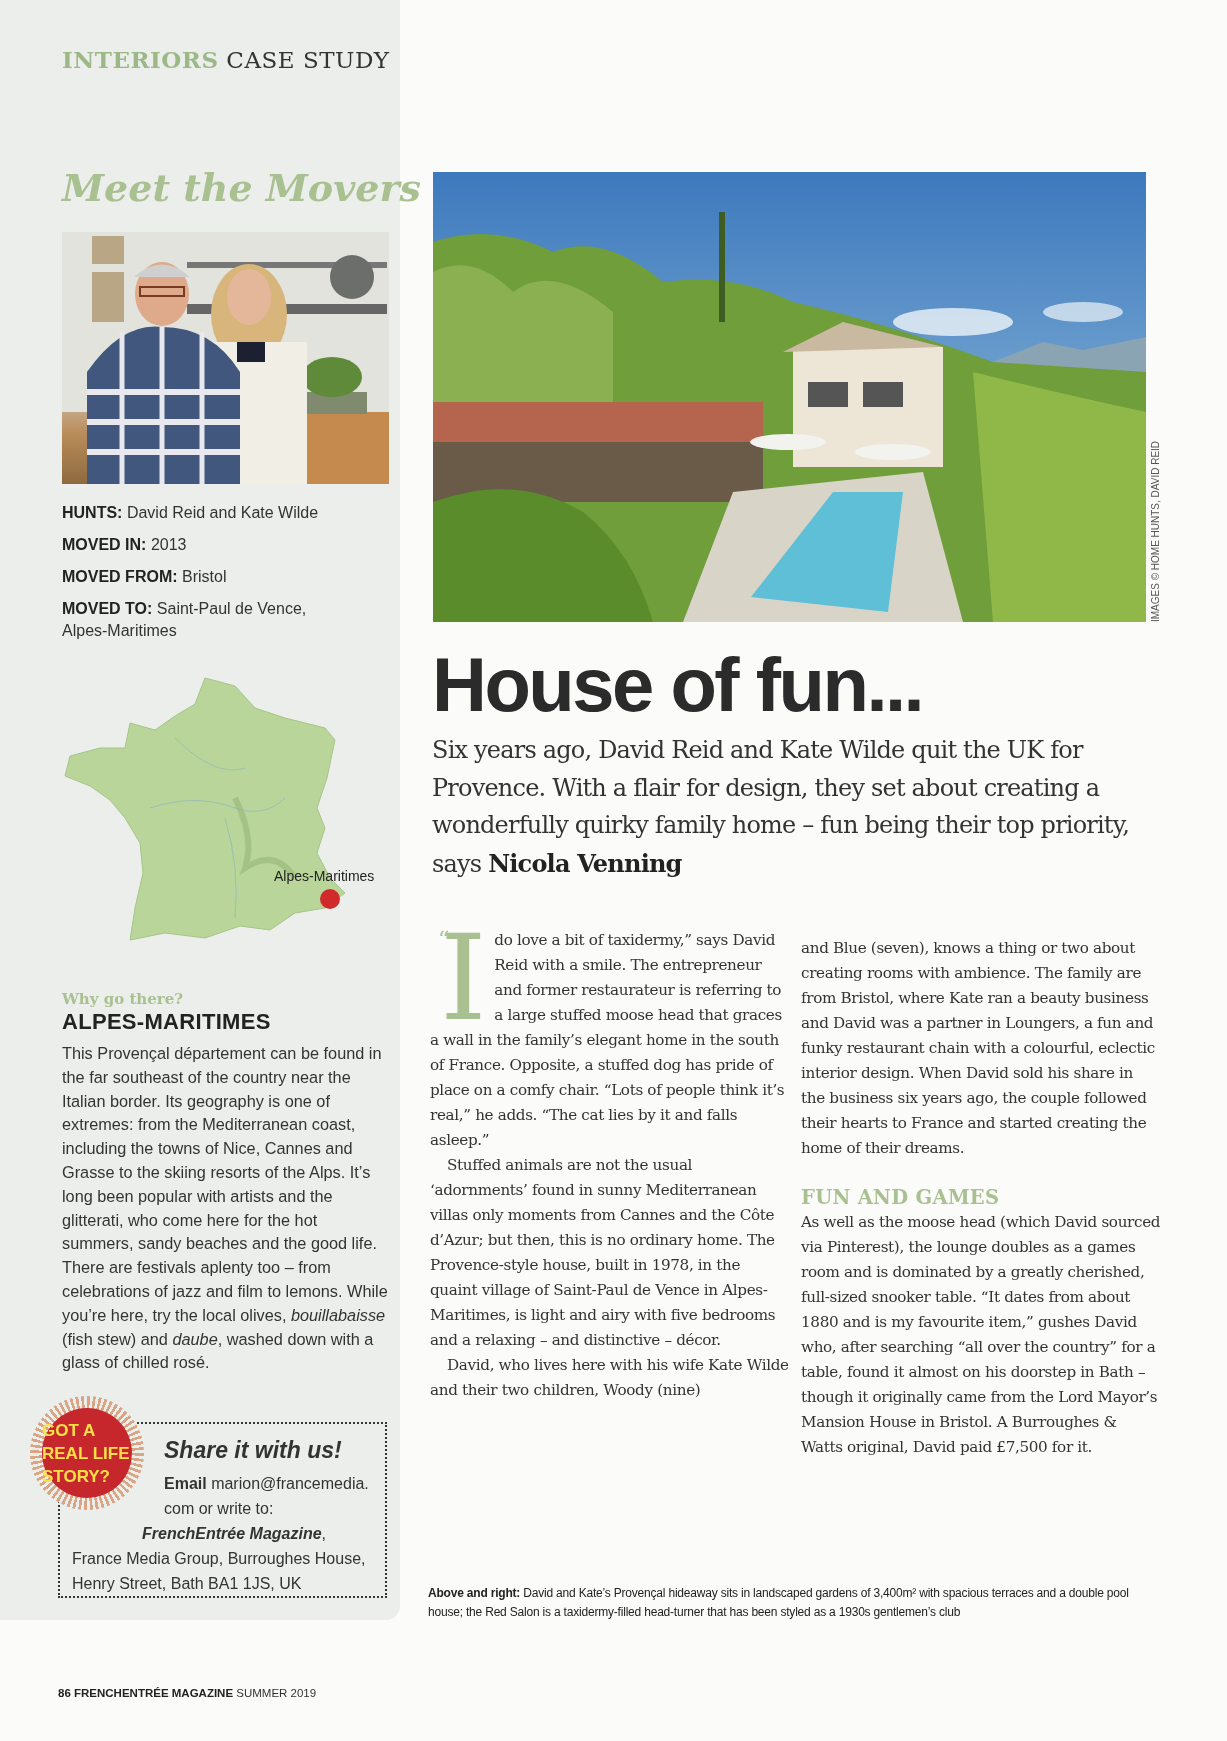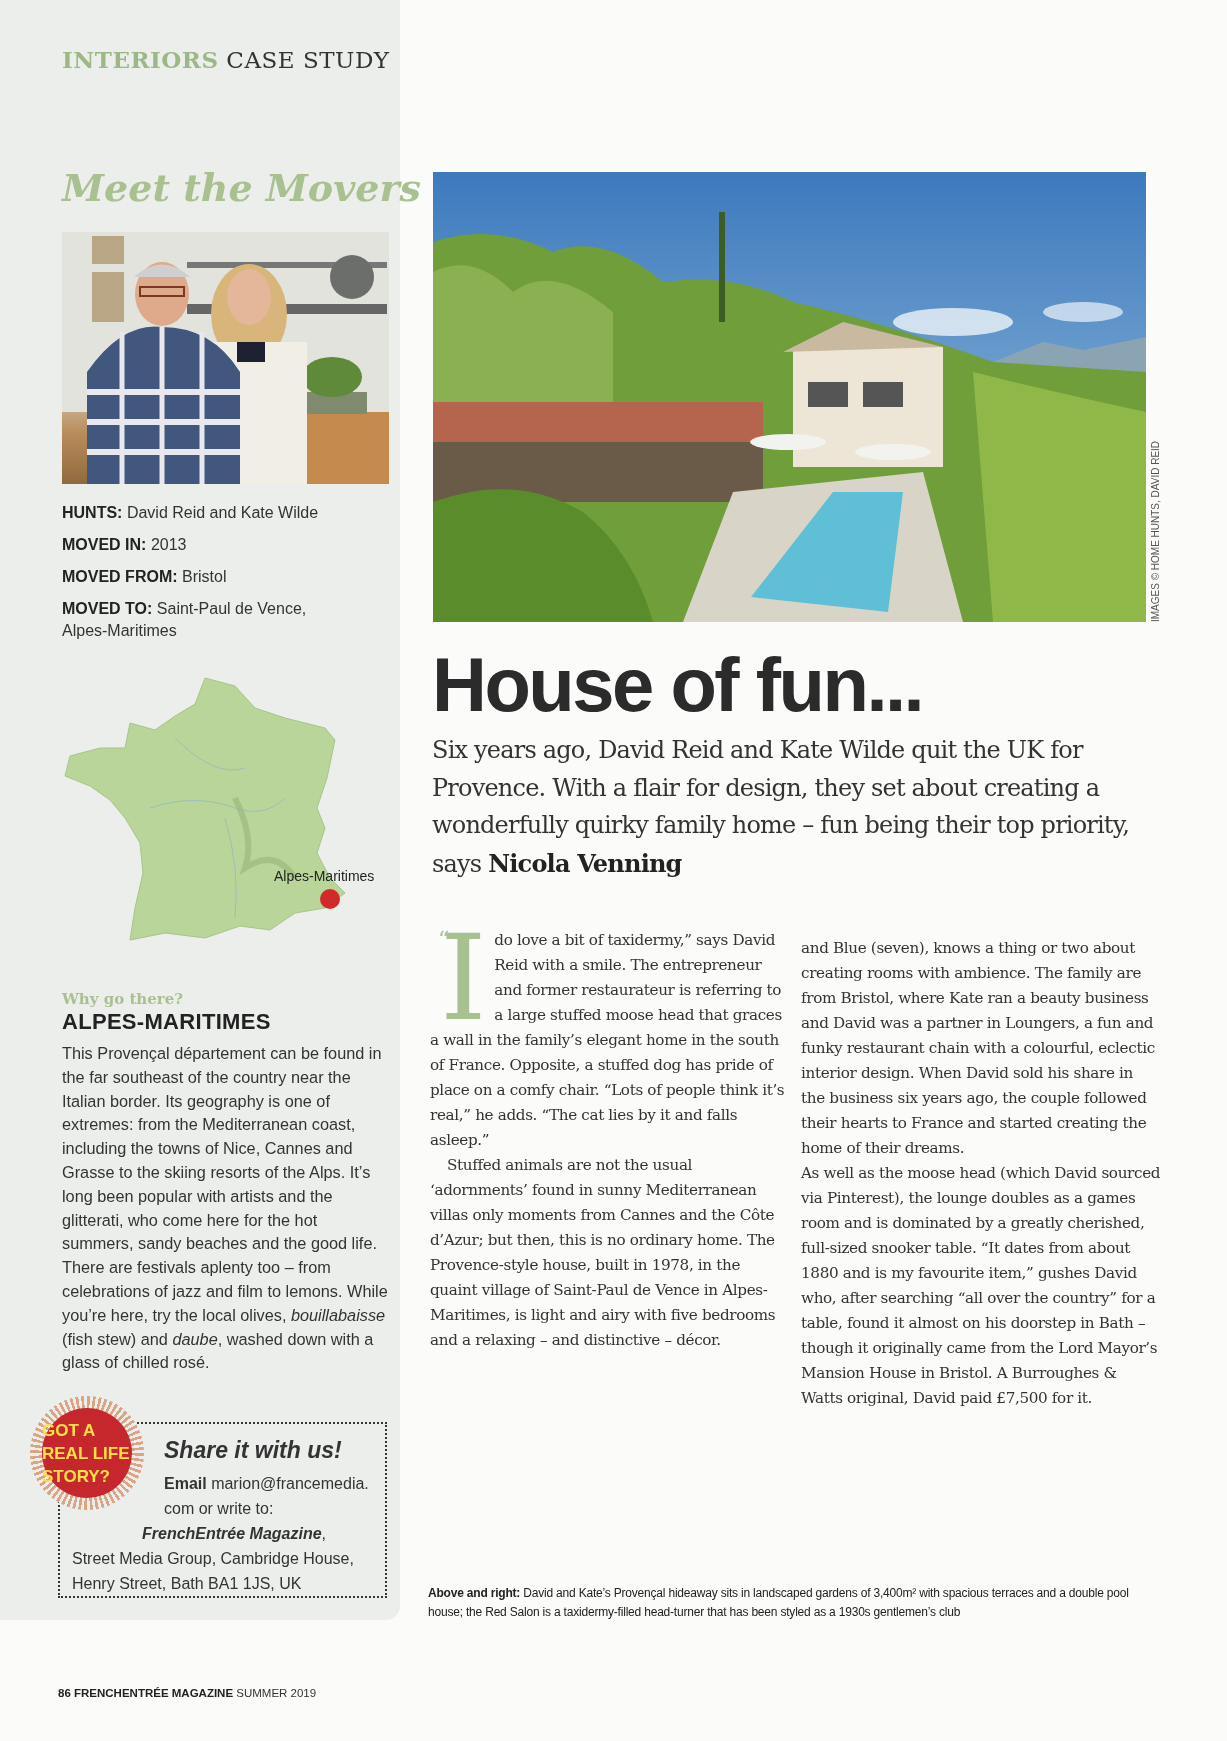--- a/index.html
+++ b/index.html
@@ -189,21 +189,21 @@
   <div class="badge-inner">
     <span>GOT A</span>
     <span>REAL LIFE</span>
     <span>STORY?</span>
   </div>
 </div>
 <div class="share-title">Share it with us!</div>
 <div class="share-email"><b>Email</b><span> marion@francemedia.</span></div>
 <div class="share-line" style="left:164px; top:1500px;">com or write to:</div>
 <div class="share-line" style="left:142px; top:1525px;"><b><i>FrenchEntrée Magazine</i></b><span>,</span></div>
-<div class="share-line" style="left:72px; top:1550px;">Street Media Group, Cambridge House,</div>
+<div class="share-line" style="left:72px; top:1550px;">France Media Group, Burroughes House,</div>
 <div class="share-line" style="left:72px; top:1575px;">Henry Street, Bath BA1 1JS, UK</div>
 
 <div class="hero">
   <svg width="713" height="450" viewBox="0 0 713 450">
     <defs>
       <linearGradient id="sky" x1="0" y1="0" x2="0" y2="1">
         <stop offset="0" stop-color="#3d79bd"></stop>
           <stop offset="1" stop-color="#a4cbe3"></stop>
       </linearGradient>
     </defs>
@@ -229,22 +229,24 @@
   </svg>
 </div>
 <div class="credit">IMAGES © HOME HUNTS, DAVID REID</div>
 
 <div class="headline">House of fun...</div>
 <div class="standfirst"><span>Six years ago, David Reid and Kate Wilde quit the UK for Provence. With a flair for design, they set about creating a wonderfully quirky family home – fun being their top priority, says </span><b>Nicola Venning</b></div>
 
 <div class="col" style="left:430px;">
   <p class="first"><span class="dropcap"><span class="dropquote">“</span><span>I</span></span><span>do love a bit of taxidermy,” says David Reid with a smile. The entrepreneur and former restaurateur is referring to a large stuffed moose head that graces a wall in the family’s elegant home in the south of France. Opposite, a stuffed dog has pride of place on a comfy chair. “Lots of people think it’s real,” he adds. “The cat lies by it and falls asleep.”</span></p>
   <p>Stuffed animals are not the usual ‘adornments’ found in sunny Mediterranean villas only moments from Cannes and the Côte d’Azur; but then, this is no ordinary home. The Provence-style house, built in 1978, in the quaint village of Saint-Paul de Vence in Alpes-Maritimes, is light and airy with five bedrooms and a relaxing – and distinctive – décor.</p>
+  <p>David, who lives here with his wife Kate Wilde and their two children, Woody (nine)</p>
 </div>
 
 <div class="col" style="left:801px;margin-top:8px;">
   <p class="first">and Blue (seven), knows a thing or two about creating rooms with ambience. The family are from Bristol, where Kate ran a beauty business and David was a partner in Loungers, a fun and funky restaurant chain with a colourful, eclectic interior design. When David sold his share in the business six years ago, the couple followed their hearts to France and started creating the home of their dreams.</p>
+  <div class="subhead">FUN AND GAMES</div>
   <p class="first">As well as the moose head (which David sourced via Pinterest), the lounge doubles as a games room and is dominated by a greatly cherished, full-sized snooker table. “It dates from about 1880 and is my favourite item,” gushes David who, after searching “all over the country” for a table, found it almost on his doorstep in Bath – though it originally came from the Lord Mayor’s Mansion House in Bristol. A Burroughes &amp; Watts original, David paid £7,500 for it.</p>
 </div>
 
 <div class="caption"><b>Above and right:</b><span> David and Kate’s Provençal hideaway sits in landscaped gardens of 3,400m² with spacious terraces and a double pool house; the Red Salon is a taxidermy-filled head-turner that has been styled as a 1930s gentlemen’s club</span></div>
 
 <div class="footer"><b>86 FRENCHENTRÉE MAGAZINE</b><span> SUMMER 2019</span></div>
 
 </body></html>

